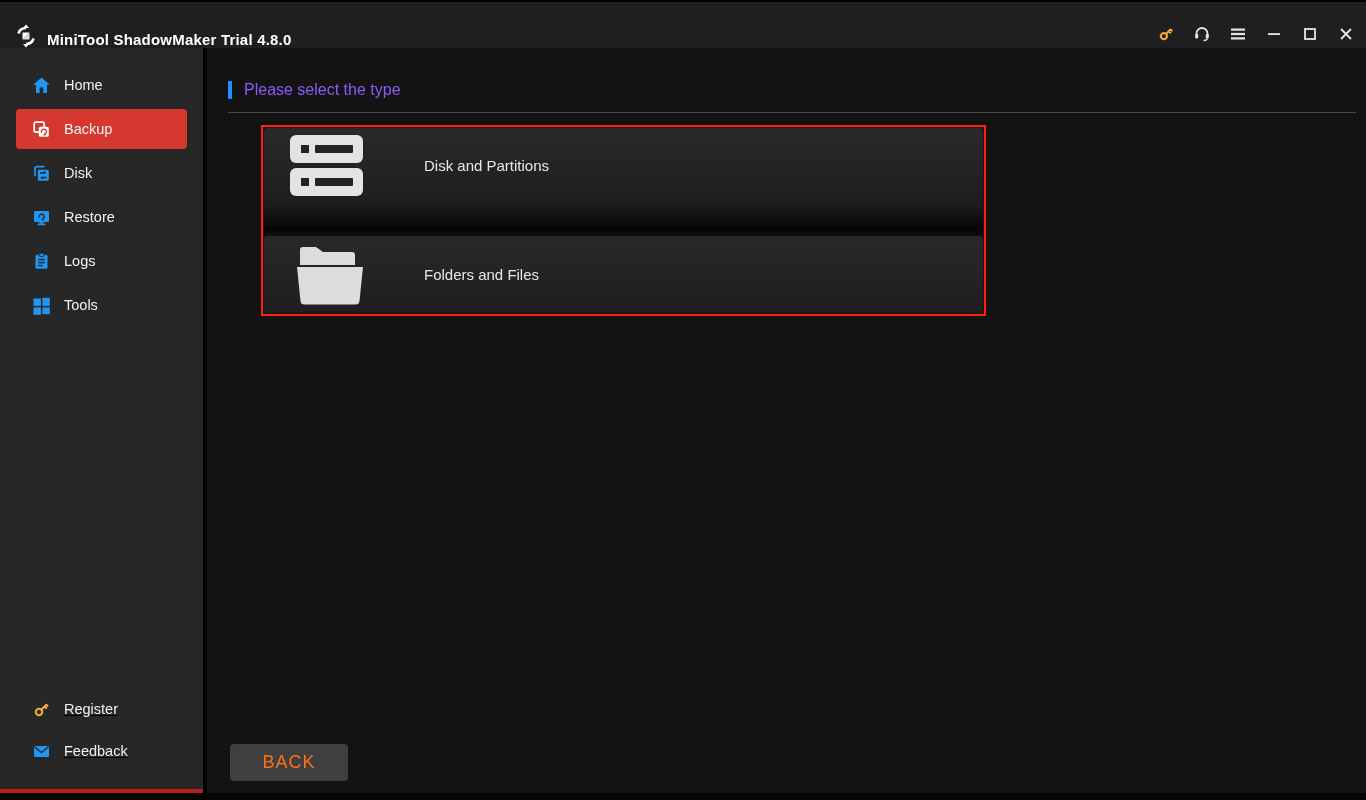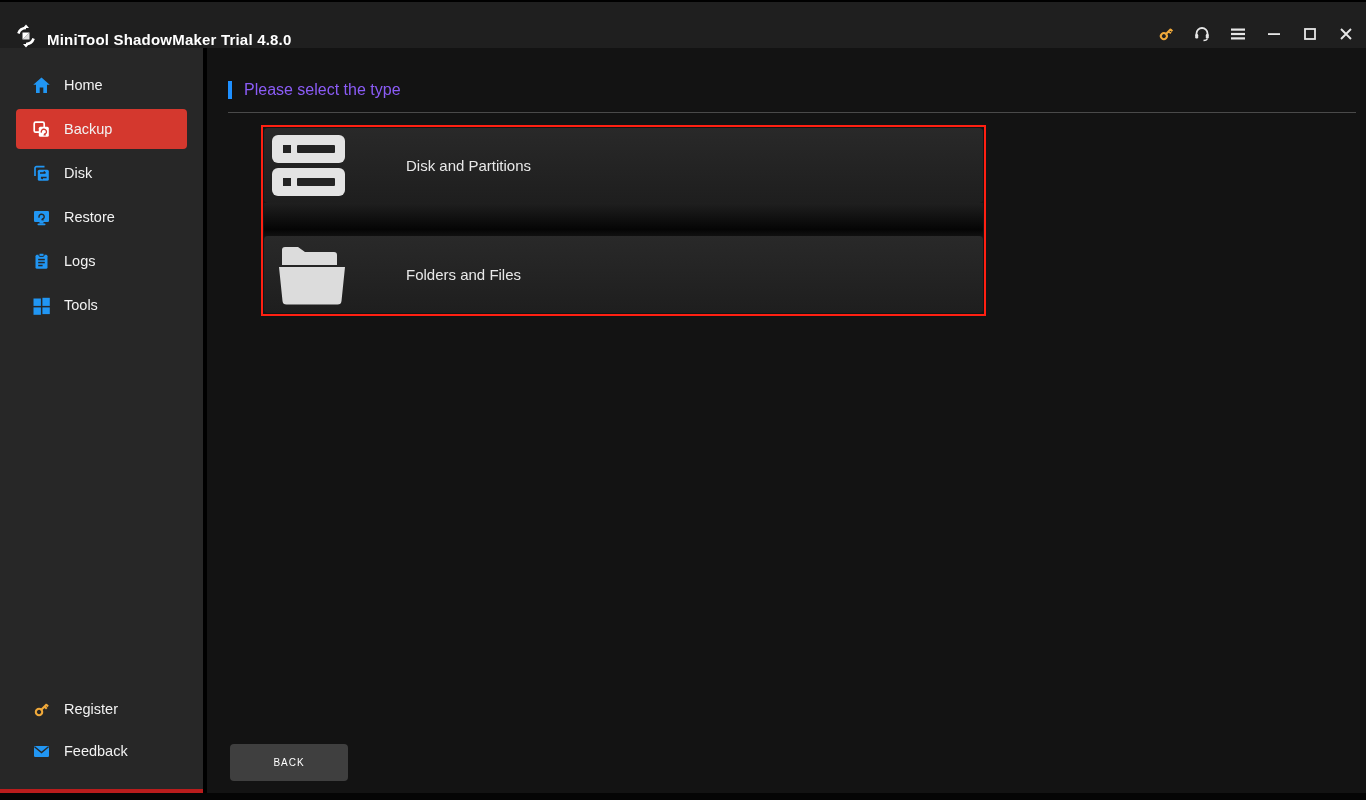--- a/index.html
+++ b/index.html
@@ -19,42 +19,42 @@
 
   
   .sidebar { position:absolute; top:48px; left:0; width:203px; bottom:7px;
              background:#272727; border-bottom:4px solid #b91c1c;
              display:flex; flex-direction:column; padding-top:15px; }
   .side-item { height:40px; margin:2px 16px; padding-left:16px; border-radius:4px;
                display:flex; align-items:center; gap:13px; cursor:pointer;
                color:#f2f2f2; font-size:14.5px; }
   .side-item .ic { width:19px; height:19px; flex:0 0 auto; display:flex; }
   .side-item.selected { background:#d4382e; }
-  .side-footer { margin-top:auto; padding-bottom:16px; }
+  .side-footer { margin-top:auto; padding-bottom:16px;text-decoration:underline; }
 
   
   .main { position:absolute; top:48px; left:207px; right:0; bottom:7px; background:#131313; }
   .heading { position:absolute; left:21px; right:10px; top:33px;
              display:flex; align-items:center; gap:12px;
              padding-bottom:13px; border-bottom:1px solid #4a4a4a; }
   .heading .bar { width:4px; height:18px; background:#1e90ff; }
   .heading .txt { color:#8b5cf6; font-size:16px; }
 
   .options-box { position:absolute; left:54px; top:77px; width:725px; height:191px;
                  border:2px solid #ff2012; padding:1px; background:#141414; }
   .opt-row { height:75px; border-radius:4px; display:flex; align-items:center;
-             padding-left:8px; gap:60px; cursor:pointer;
+             padding-left:26px; gap:60px; cursor:pointer;
              background:linear-gradient(180deg,#292929,#1e1e1e); }
   .opt-row .opt-label { color:#e8e8e8; font-size:15px; }
   .opt-gap { height:33px; background:linear-gradient(180deg,#1f1f1f,#050505 80%,#101010); }
   .opt-row.second { height:77px; }
 
   .back-btn { position:absolute; left:23px; top:696px; width:118px; height:37px;
               background:#3f3f3f; border:none; border-radius:4px; cursor:pointer;
-              color:#ffffff; font-size:10px; letter-spacing:1px;
+              color:#f97316; font-size:18px; letter-spacing:1px;
               font-family:"Liberation Sans", sans-serif; }
 
   .bottom-strip { position:absolute; left:0; right:0; bottom:0; height:7px; background:#050505; }
 </style>
 </head>
 <body>
 
 <div class="window">
 
   <div class="titlebar">

